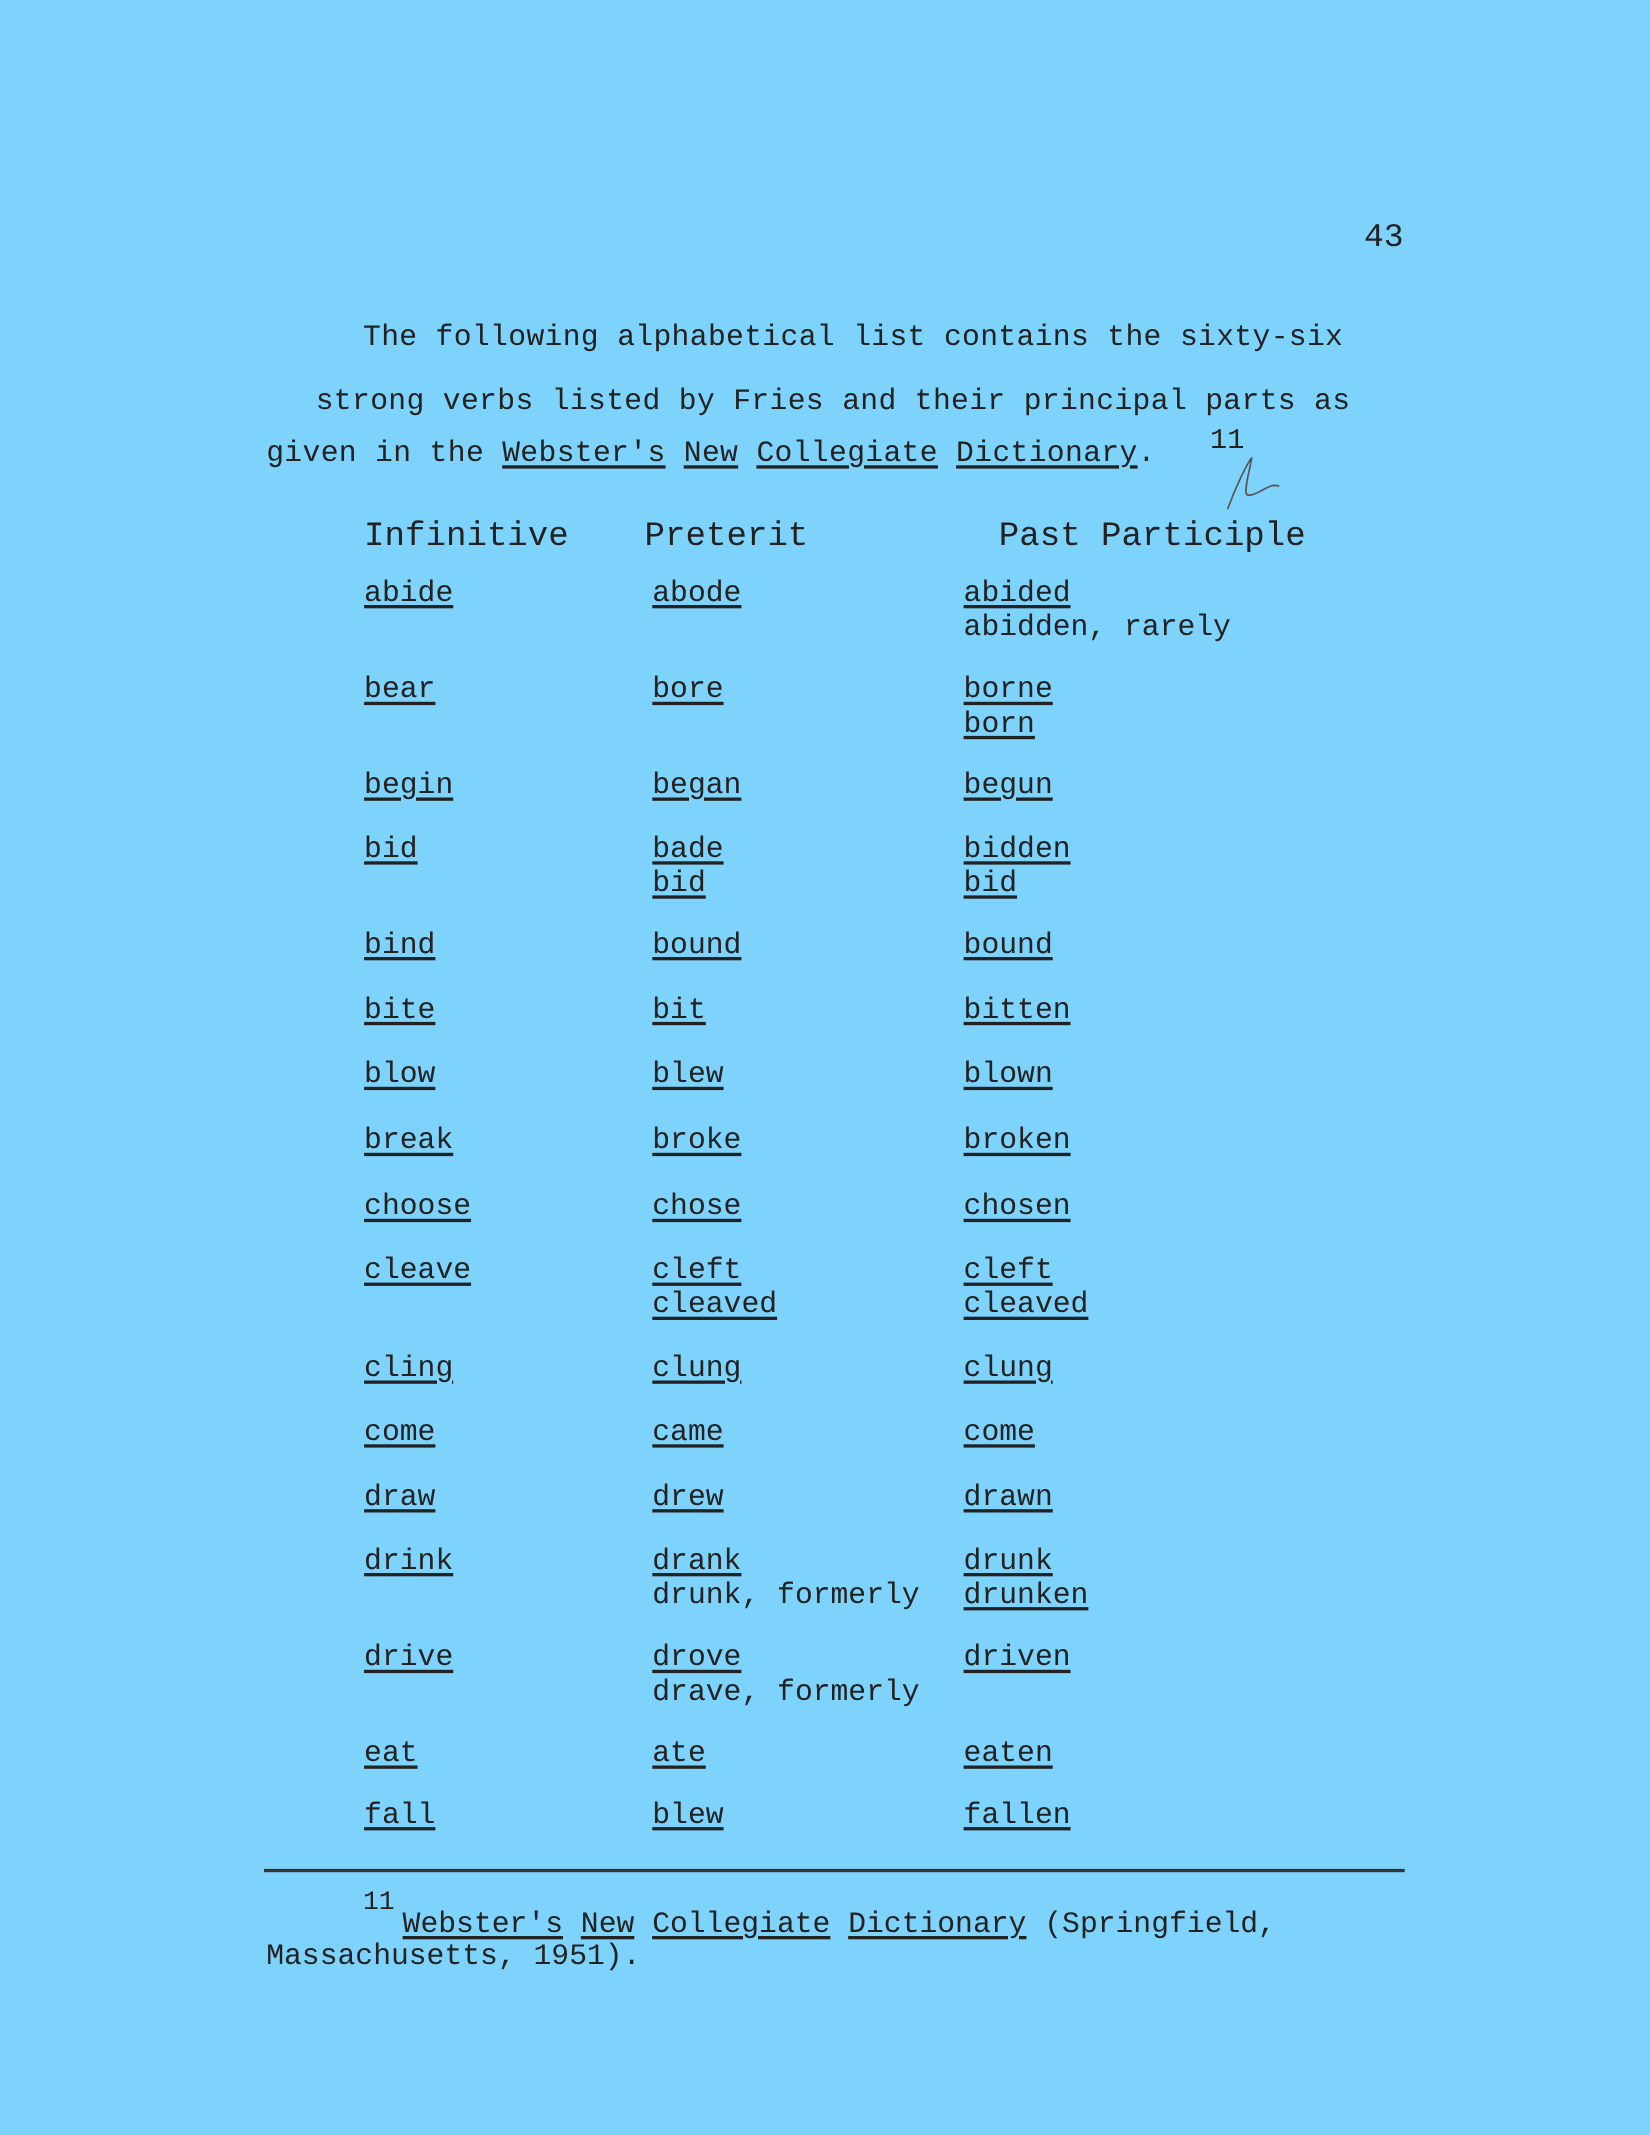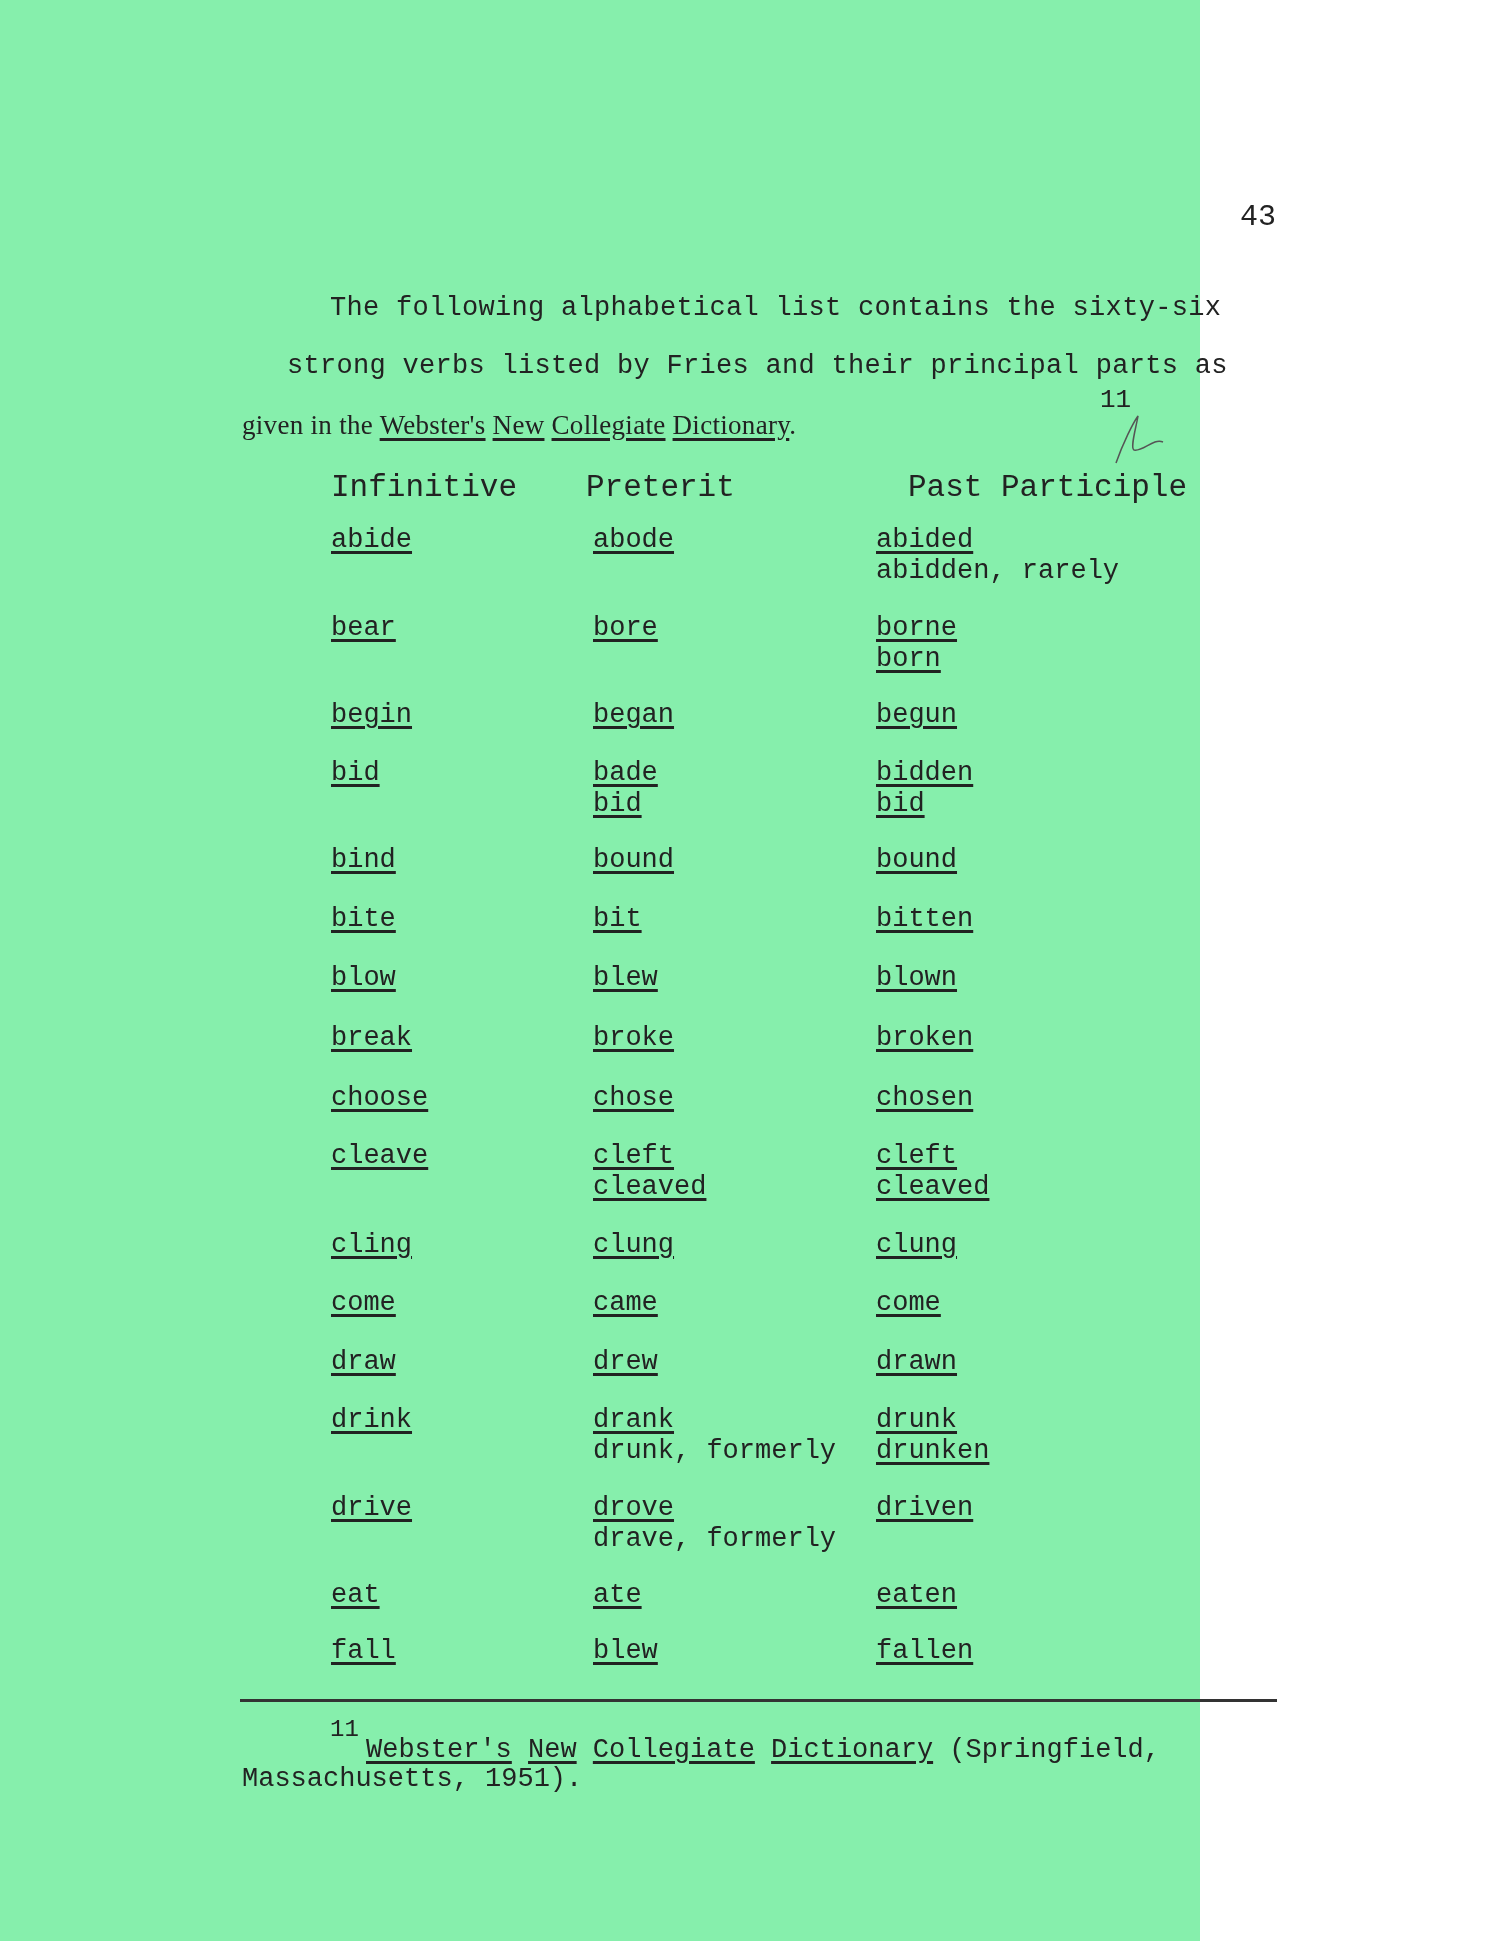--- a/index.html
+++ b/index.html
@@ -1,21 +1,21 @@
 <!DOCTYPE html>
 <html><head>
 <meta charset="utf-8">
 <style>
   html, body { margin: 0; padding: 0; background: #ffffff; }
   body {
     width: 1500px; height: 1941px; position: relative; overflow: hidden;
     font-family: "Liberation Mono", "DejaVu Sans Mono", monospace;
     color: #222;
   }
-  .page { position: absolute; left: 0; top: 0; width: 1200px; height: 1941px; background: #86efac; }
+  .page { position: absolute; left: 0; top: 0; width: 1500px; height: 1941px; background: #7dd3fc; }
   .page-number { position: absolute; left: 1240px; top: 200px; font-size: 30px; }
   .para { position: absolute; left: 242px; width: 1060px; font-size: 27px; white-space: pre; letter-spacing: 0.3px; }
   .u { text-decoration: underline; text-decoration-thickness: 3px; text-underline-offset: 4px; }
   .sup { position: absolute; font-size: 26px; }
   .hdr { position: absolute; top: 470px; font-size: 31px; }
   .row { position: absolute; left: 0; width: 1500px; height: 60px; text-decoration: underline; }
   .cell { position: absolute; font-size: 27px; line-height: 31px; }
   .cell span { display: block; white-space: pre; }
   .c1 { left: 331px; }
   .c2 { left: 593px; }
@@ -28,21 +28,21 @@
 </style>
 </head>
 <body>
 
 <div class="page">
 
   <div class="page-number">43</div>
 
   <div class="para" style="top:293px; left:330px;">The following alphabetical list contains the sixty-six</div>
   <div class="para" style="top:351px;margin-left:45px;">strong verbs listed by Fries and their principal parts as</div>
-  <div class="para" style="top:410px;font-family:Liberation Serif, serif;"><span>given in the </span><span class="u">Webster's</span> <span class="u">New</span> <span class="u">Collegiate</span> <span class="u">Dictionary</span><span>.</span></div>
+  <div class="para" style="top:398px;"><span>given in the </span><span class="u">Webster's</span> <span class="u">New</span> <span class="u">Collegiate</span> <span class="u">Dictionary</span><span>.</span></div>
   <div class="sup" style="left:1100px; top:385px;">11</div>
 
   <svg class="mark" width="60" height="60">
     <path d="M8 55 C 15 35, 25 15, 30 8 C 28 20, 22 40, 26 42 C 35 44, 45 30, 55 34" stroke="#555" stroke-width="1.5" fill="none"></path>
   </svg>
 
   <div class="hdr" style="left:331px;">Infinitive</div>
   <div class="hdr" style="left:586px;">Preterit</div>
   <div class="hdr" style="left:908px;">Past Participle</div>
 

